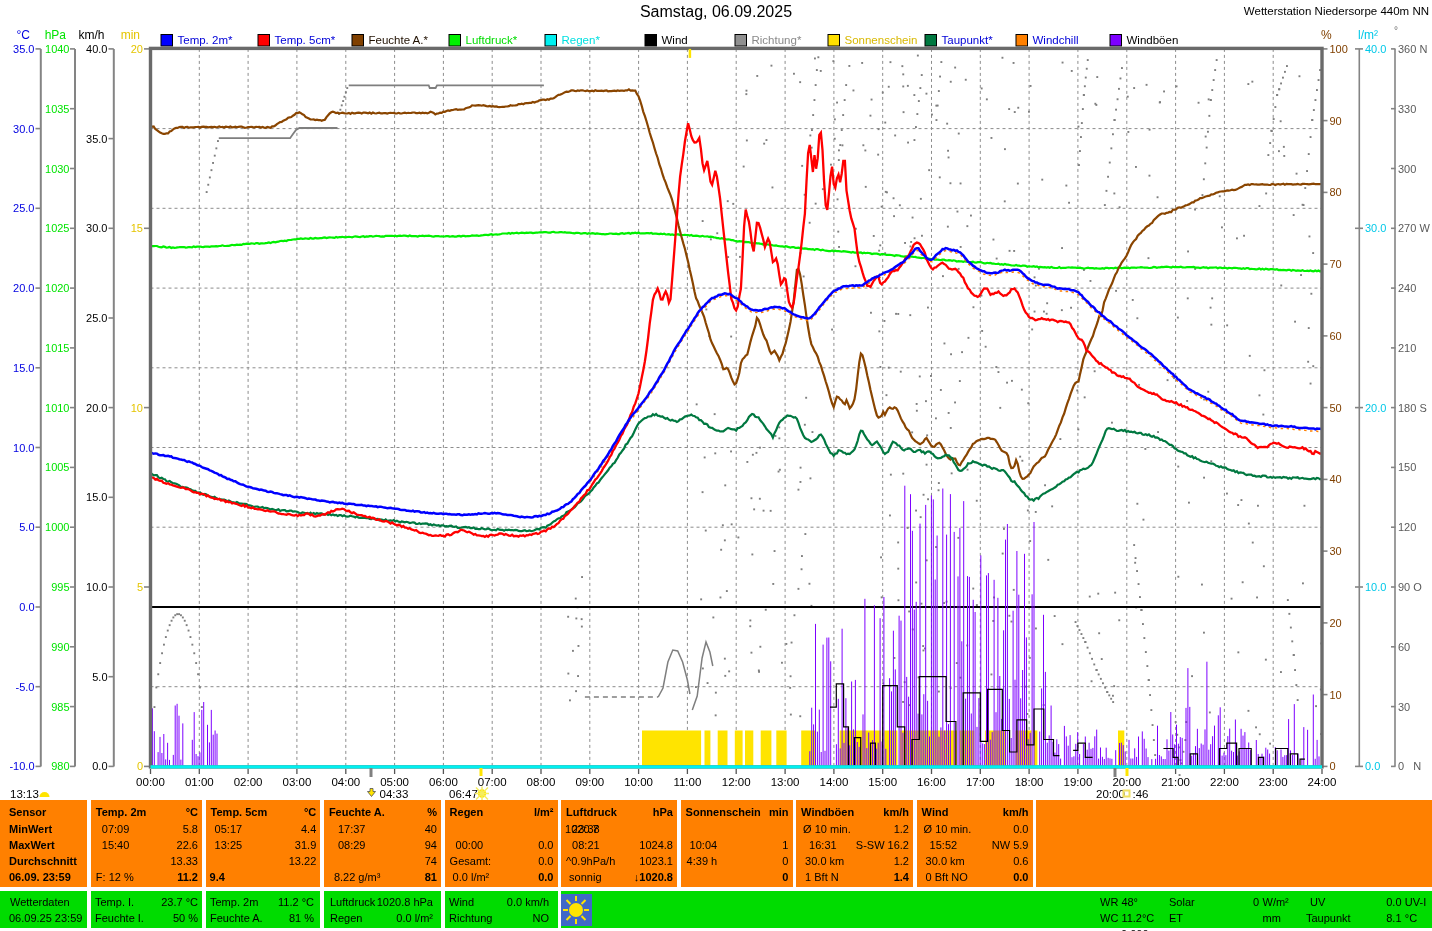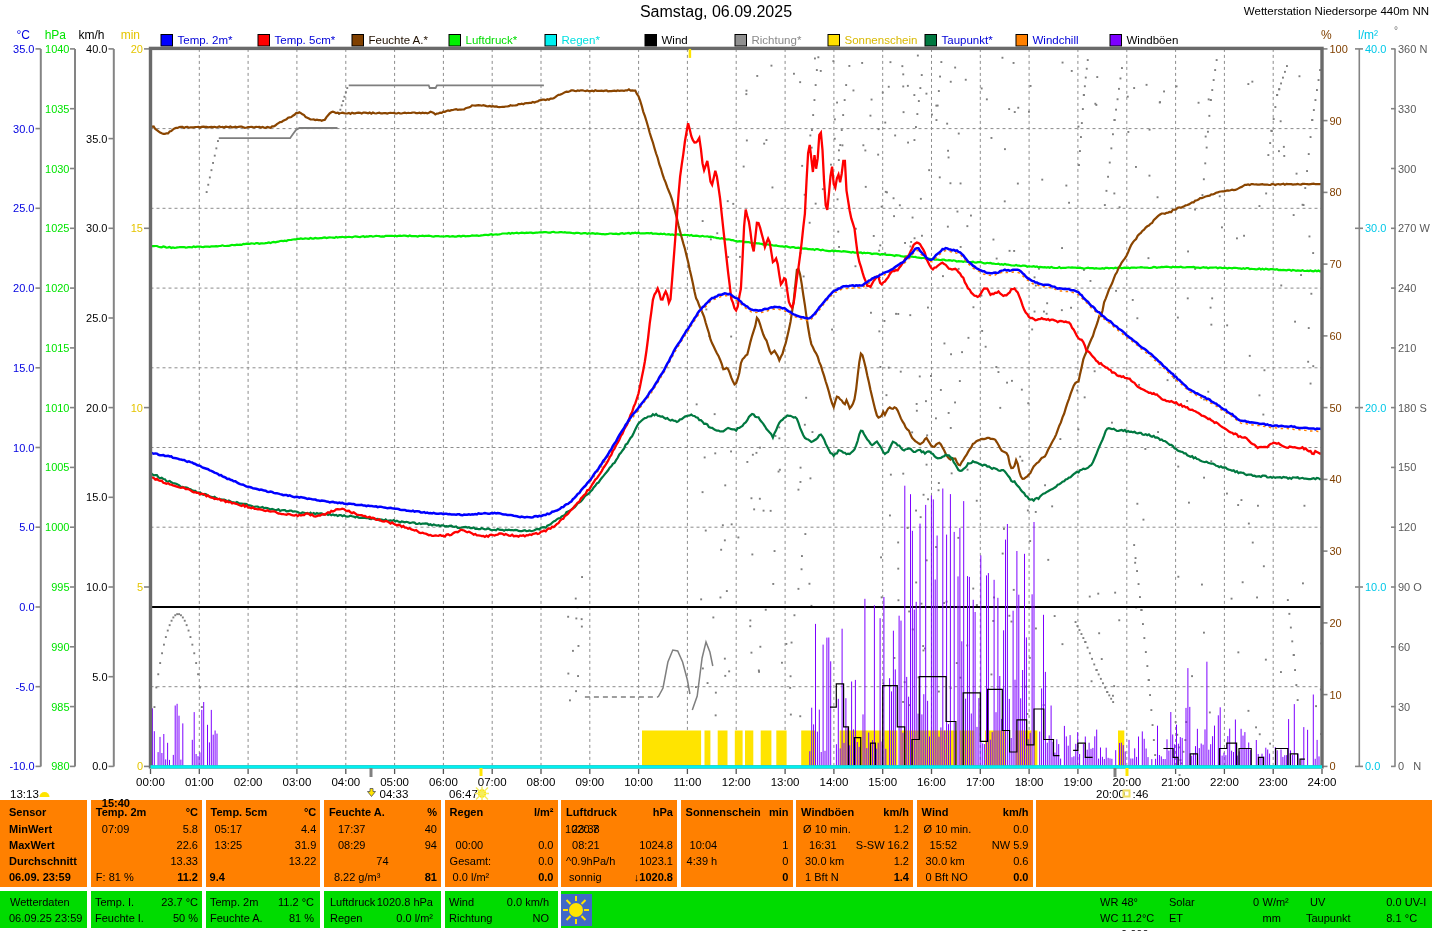--- a/index.html
+++ b/index.html
@@ -990,36 +990,36 @@
 <div style="position:absolute;left:566.1px;top:805.0px;height:15px;line-height:15px;font-weight:bold;white-space:nowrap;">Luftdruck</div>
     <div style="position:absolute;left:565.1px;top:805.0px;width:107.89999999999998px;height:15px;line-height:15px;text-align:right;font-weight:bold;white-space:nowrap;">hPa</div>
 <div style="position:absolute;left:685.6px;top:805.0px;height:15px;line-height:15px;font-weight:bold;white-space:nowrap;">Sonnenschein</div>
     <div style="position:absolute;left:684.6px;top:805.0px;width:103.89999999999998px;height:15px;line-height:15px;text-align:right;font-weight:bold;white-space:nowrap;">min</div>
 <div style="position:absolute;left:801.1px;top:805.0px;height:15px;line-height:15px;font-weight:bold;white-space:nowrap;">Windböen</div>
     <div style="position:absolute;left:800.1px;top:805.0px;width:108.89999999999998px;height:15px;line-height:15px;text-align:right;font-weight:bold;white-space:nowrap;">km/h</div>
 <div style="position:absolute;left:921.6px;top:805.0px;height:15px;line-height:15px;font-weight:bold;white-space:nowrap;">Wind</div>
     <div style="position:absolute;left:920.6px;top:805.0px;width:107.89999999999998px;height:15px;line-height:15px;text-align:right;font-weight:bold;white-space:nowrap;">km/h</div>
 <div style="position:absolute;left:101.8px;top:822.0px;height:15px;line-height:15px;font-weight:normal;white-space:nowrap;">07:09</div>
     <div style="position:absolute;left:94.8px;top:822.0px;width:103.2px;height:15px;line-height:15px;text-align:right;font-weight:normal;white-space:nowrap;">5.8</div>
-<div style="position:absolute;left:101.8px;top:796px;height:15px;line-height:15px;font-weight:bold;white-space:nowrap;">15:40</div>
+<div style="position:absolute;left:101.8px;top:838.0px;height:15px;line-height:15px;font-weight:normal;white-space:nowrap;">15:40</div>
     <div style="position:absolute;left:94.8px;top:838.0px;width:103.2px;height:15px;line-height:15px;text-align:right;font-weight:normal;white-space:nowrap;">22.6</div>
 <div style="position:absolute;left:94.8px;top:853.5px;width:103.2px;height:15px;line-height:15px;text-align:right;font-weight:normal;white-space:nowrap;">13.33</div>
-<div style="position:absolute;left:95.8px;top:869.5px;height:15px;line-height:15px;font-weight:normal;white-space:nowrap;">F: 81 %</div>
+<div style="position:absolute;left:95.8px;top:869.5px;height:15px;line-height:15px;font-weight:normal;white-space:nowrap;">F: 12 %</div>
     <div style="position:absolute;left:94.8px;top:869.5px;width:103.2px;height:15px;line-height:15px;text-align:right;font-weight:bold;white-space:nowrap;">11.2</div>
 <div style="position:absolute;left:214.6px;top:822.0px;height:15px;line-height:15px;font-weight:normal;white-space:nowrap;">05:17</div>
     <div style="position:absolute;left:209.6px;top:822.0px;width:106.70000000000002px;height:15px;line-height:15px;text-align:right;font-weight:normal;white-space:nowrap;">4.4</div>
 <div style="position:absolute;left:214.6px;top:838.0px;height:15px;line-height:15px;font-weight:normal;white-space:nowrap;">13:25</div>
     <div style="position:absolute;left:209.6px;top:838.0px;width:106.70000000000002px;height:15px;line-height:15px;text-align:right;font-weight:normal;white-space:nowrap;">31.9</div>
 <div style="position:absolute;left:209.6px;top:853.5px;width:106.70000000000002px;height:15px;line-height:15px;text-align:right;font-weight:normal;white-space:nowrap;">13.22</div>
 <div style="position:absolute;left:209.6px;top:869.5px;width:106.70000000000002px;height:15px;line-height:15px;font-weight:bold;white-space:nowrap;">9.4</div>
 <div style="position:absolute;left:337.90000000000003px;top:822.0px;height:15px;line-height:15px;font-weight:normal;white-space:nowrap;">17:37</div>
     <div style="position:absolute;left:327.90000000000003px;top:822.0px;width:109.09999999999997px;height:15px;line-height:15px;text-align:right;font-weight:normal;white-space:nowrap;">40</div>
 <div style="position:absolute;left:337.90000000000003px;top:838.0px;height:15px;line-height:15px;font-weight:normal;white-space:nowrap;">08:29</div>
     <div style="position:absolute;left:327.90000000000003px;top:838.0px;width:109.09999999999997px;height:15px;line-height:15px;text-align:right;font-weight:normal;white-space:nowrap;">94</div>
-<div style="position:absolute;left:327.90000000000003px;top:853.5px;width:109.09999999999997px;height:15px;line-height:15px;text-align:center;font-weight:normal;white-space:nowrap;">74</div>
+<div style="position:absolute;left:327.90000000000003px;top:853.5px;width:109.09999999999997px;height:15px;line-height:15px;text-align:right;font-weight:normal;white-space:nowrap;">74</div>
 <div style="position:absolute;left:333.90000000000003px;top:869.5px;height:15px;line-height:15px;font-weight:normal;white-space:nowrap;">8.22 g/m³</div>
     <div style="position:absolute;left:327.90000000000003px;top:869.5px;width:109.09999999999997px;height:15px;line-height:15px;text-align:right;font-weight:bold;white-space:nowrap;">81</div>
 
 <div style="position:absolute;left:455.6px;top:838.0px;height:15px;line-height:15px;font-weight:normal;white-space:nowrap;">00:00</div>
     <div style="position:absolute;left:448.6px;top:838.0px;width:104.89999999999998px;height:15px;line-height:15px;text-align:right;font-weight:normal;white-space:nowrap;">0.0</div>
 <div style="position:absolute;left:449.6px;top:853.5px;height:15px;line-height:15px;font-weight:normal;white-space:nowrap;">Gesamt:</div>
     <div style="position:absolute;left:448.6px;top:853.5px;width:104.89999999999998px;height:15px;line-height:15px;text-align:right;font-weight:normal;white-space:nowrap;">0.0</div>
 <div style="position:absolute;left:452.6px;top:869.5px;height:15px;line-height:15px;font-weight:normal;white-space:nowrap;">0.0 l/m²</div>
     <div style="position:absolute;left:448.6px;top:869.5px;width:104.89999999999998px;height:15px;line-height:15px;text-align:right;font-weight:bold;white-space:nowrap;">0.0</div>
 <div style="position:absolute;left:572.1px;top:822.0px;height:15px;line-height:15px;font-weight:normal;white-space:nowrap;">23:38</div>

